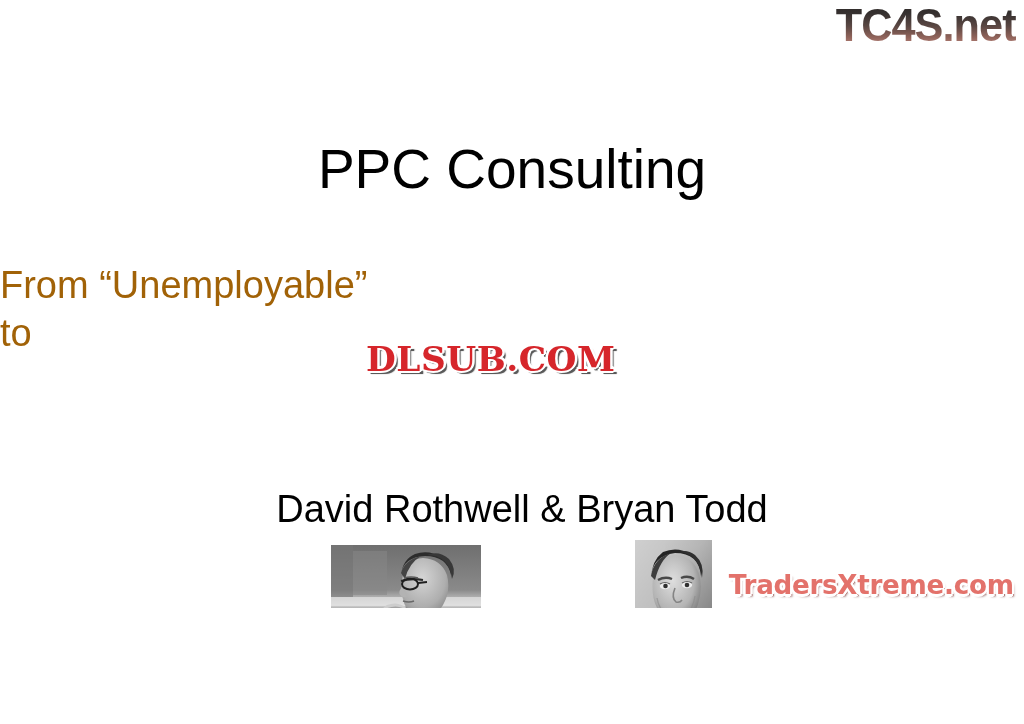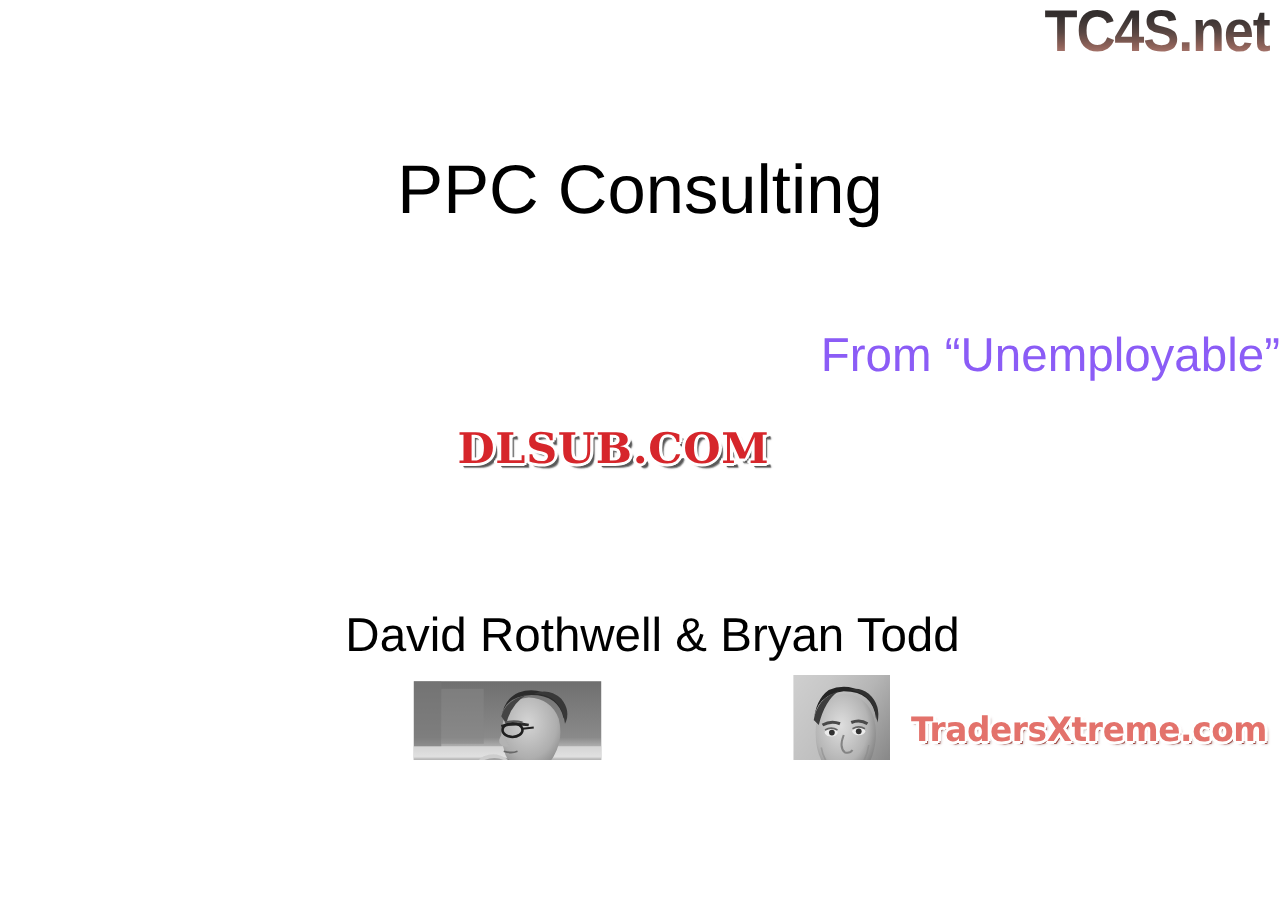--- a/index.html
+++ b/index.html
@@ -43,38 +43,37 @@
     text-shadow: none;
     white-space: nowrap;
     user-select: none;
   }
 
   
   .title {
     position: absolute;
     left: 0;
     right: 0;
-    top: 120px;
+    top: 138px;
     text-align: center;
     font-size: 55px;
     color: #000000;
     line-height: 1.15;
     letter-spacing: 0px;
   }
 
   .subtitle-line {
     position: absolute;
     left: 0;
     right: 0;
-    text-align: right;
+    text-align: left;
     font-size: 38px;
-    color: #8b5cf6;
+    color: #a16207;
     line-height: 1.1;
     white-space: nowrap;
-    padding-left: 48px;
   }
   .sub-1 { top: 265px; }
   .sub-2 { top: 313px; }
   .sub-3 { top: 378px; }
 
   .authors {
     position: absolute;
     left: 0;
     right: 0;
     top: 489px;
@@ -165,20 +164,21 @@
 <body>
 
 <div id="slide">
 
   <div class="tc4s-logo">TC4S.net</div>
 
   <div class="title">PPC Consulting</div>
 
   <div class="subtitle-line sub-1">From “Unemployable”</div>
 
+  <div class="subtitle-line sub-2">to</div>
 
 
   <div class="dlsub-logo">DLSUB.COM</div>
 
   <div class="authors">David Rothwell &amp; Bryan Todd</div>
 
   <div class="photo photo-left">
     <svg viewBox="0 0 150 100" preserveAspectRatio="none">
       <defs>
         <linearGradient id="bgL" x1="0" y1="0" x2="0" y2="1">

